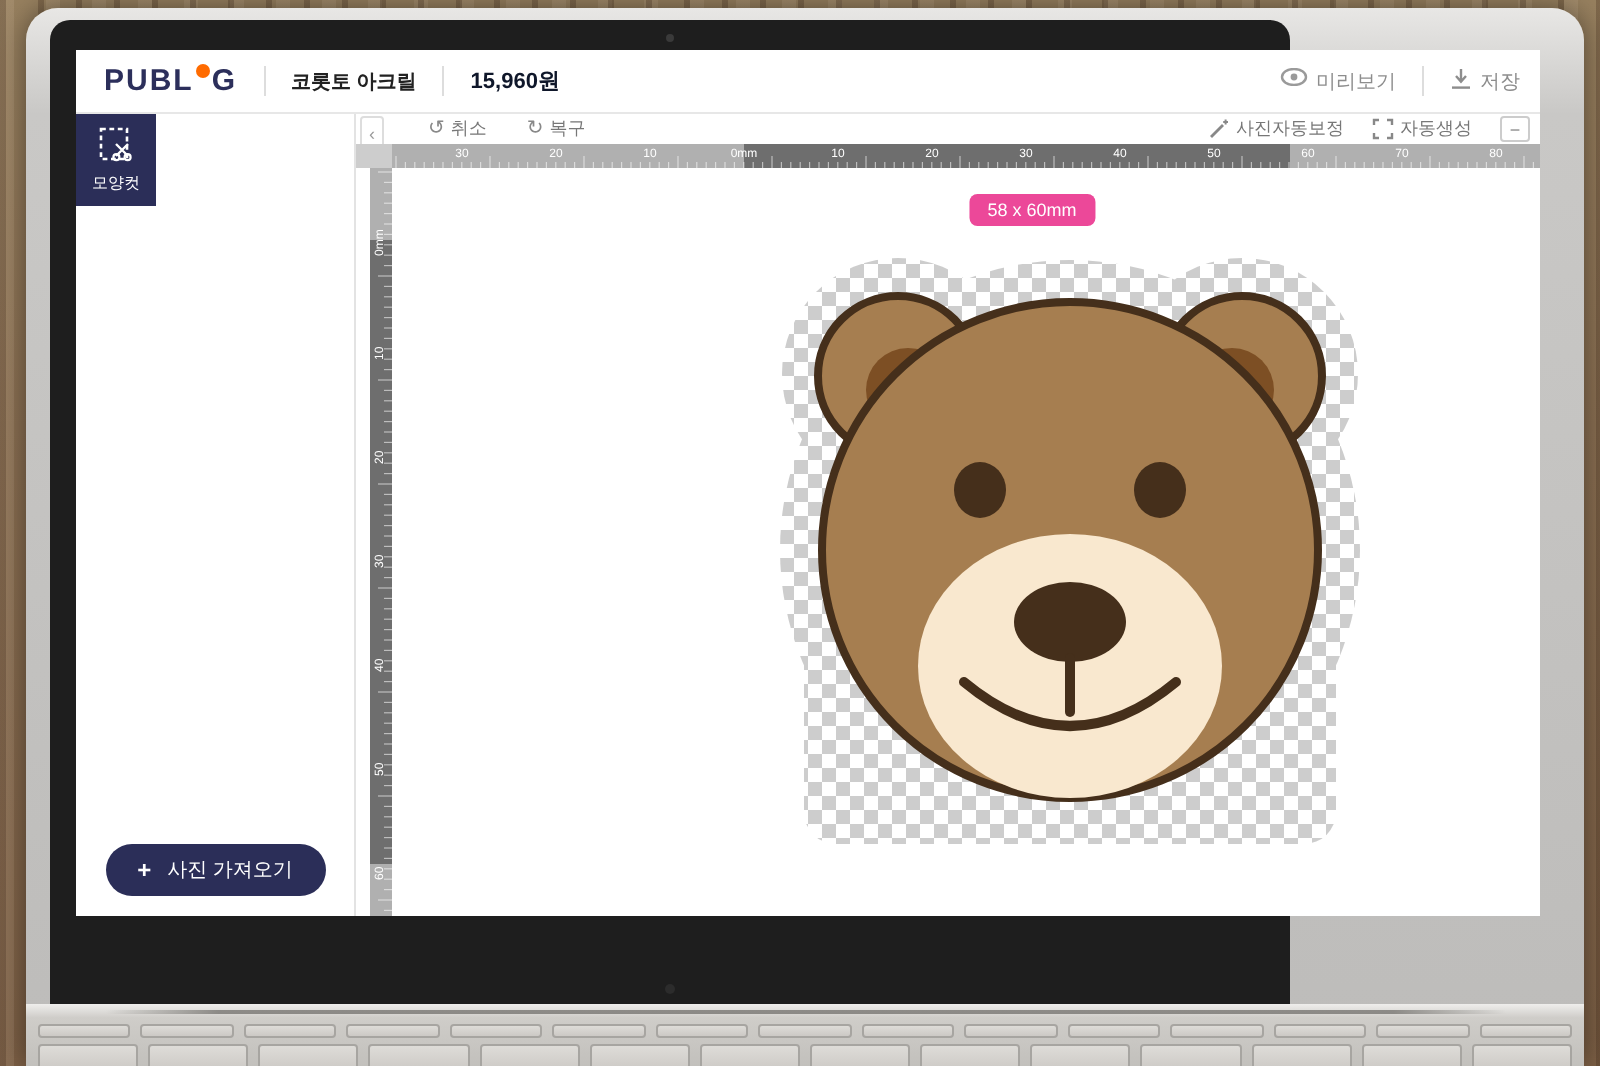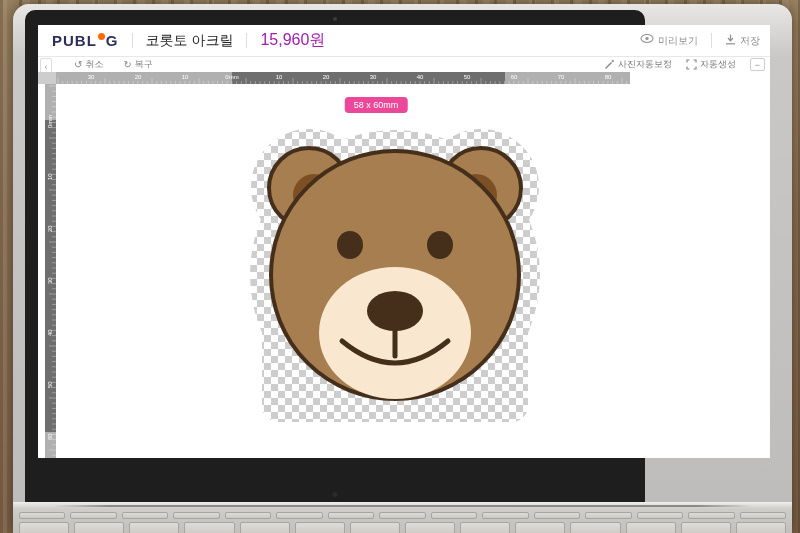--- a/index.html
+++ b/index.html
@@ -39,23 +39,23 @@
   .screen { position:absolute; left:13px; top:15px; width:732px; height:433px;
     background:#fff; overflow:hidden; }
 
   
   .app-header { position:relative; height:32px; border-bottom:1px solid #e7e7e7;
     display:flex; align-items:center; padding:0 10px 0 14px; background:#fff; }
   .logo { font-weight:bold; font-size:15px; letter-spacing:1px; color:#2c2f5b; white-space:nowrap; }
   .logo .dot { display:inline-block; width:7px; height:7px; border-radius:50%; background:#ff6b00;
     vertical-align:6px; margin:0 1px; }
   .hd-sep { width:1px; height:15px; background:#ddd; margin:0 13px; flex:none; }
-  .prod-title { font-size:14px; font-weight:normal; color:#222; white-space:nowrap; }
+  .prod-title { font-size:10px; font-weight:bold; color:#222; white-space:nowrap; }
   .prod-opts { font-size:10px; color:#999; margin-left:12px; white-space:nowrap; }
-  .price { font-size:16px; font-weight:normal; color:#a21caf; white-space:nowrap; }
+  .price { font-size:11px; font-weight:bold; color:#0f172a; white-space:nowrap; }
   .hd-right { margin-left:auto; display:flex; align-items:center; }
   .hd-btn { display:flex; align-items:flex-start; gap:4px; background:none; border:none;
     font-size:10px; color:#8d8d8d; cursor:pointer; font-family:inherit; white-space:nowrap; }
 
   
   .content { position:relative; display:flex; height:401px; }
   .panel { position:relative; width:140px; border-right:1px solid #e3e3e3; background:#fff; flex:none; }
   .tool-tile { position:absolute; left:0; top:0; width:40px; height:46px; background:#2b2e58;
     display:flex; flex-direction:column; align-items:center; justify-content:center; gap:3px;
     cursor:pointer; border:none; }
@@ -128,20 +128,35 @@
                 <path d="M5.5 0.5 V6 M3 4 L5.5 6.8 L8 4" fill="none" stroke="#8d8d8d" stroke-width="1.2"></path>
                 <path d="M1 9.8 H10" stroke="#8d8d8d" stroke-width="1.2"></path>
               </svg>
               <span>저장</span>
             </button>
           </div>
         </div>
 
         <div class="content">
 
+          <div class="panel">
+            <button class="tool-tile">
+              <svg width="18" height="20" viewBox="0 0 18 20">
+                <rect x="1.5" y="1.5" width="13" height="15" fill="none" stroke="#fff" stroke-width="1.3" stroke-dasharray="2.4 1.8"></rect>
+                <path d="M9 9 L15 15 M15 9 L9 15" stroke="#fff" stroke-width="1.2"></path>
+                <circle cx="9.2" cy="15.6" r="1.5" fill="none" stroke="#fff" stroke-width="1.1"></circle>
+                <circle cx="14.8" cy="15.6" r="1.5" fill="none" stroke="#fff" stroke-width="1.1"></circle>
+              </svg>
+              <span>모양컷</span>
+            </button>
+            <button class="import-btn">
+              <span class="plus">+</span>
+              <span>사진 가져오기</span>
+            </button>
+          </div>
 
           <div class="editor">
 
             <div class="ed-toolbar">
               <button class="collapse-btn">‹</button>
               <button class="tb-btn u">
                 <span class="tb-ico">↺</span>
                 <span>취소</span>
               </button>
               <button class="tb-btn r">

